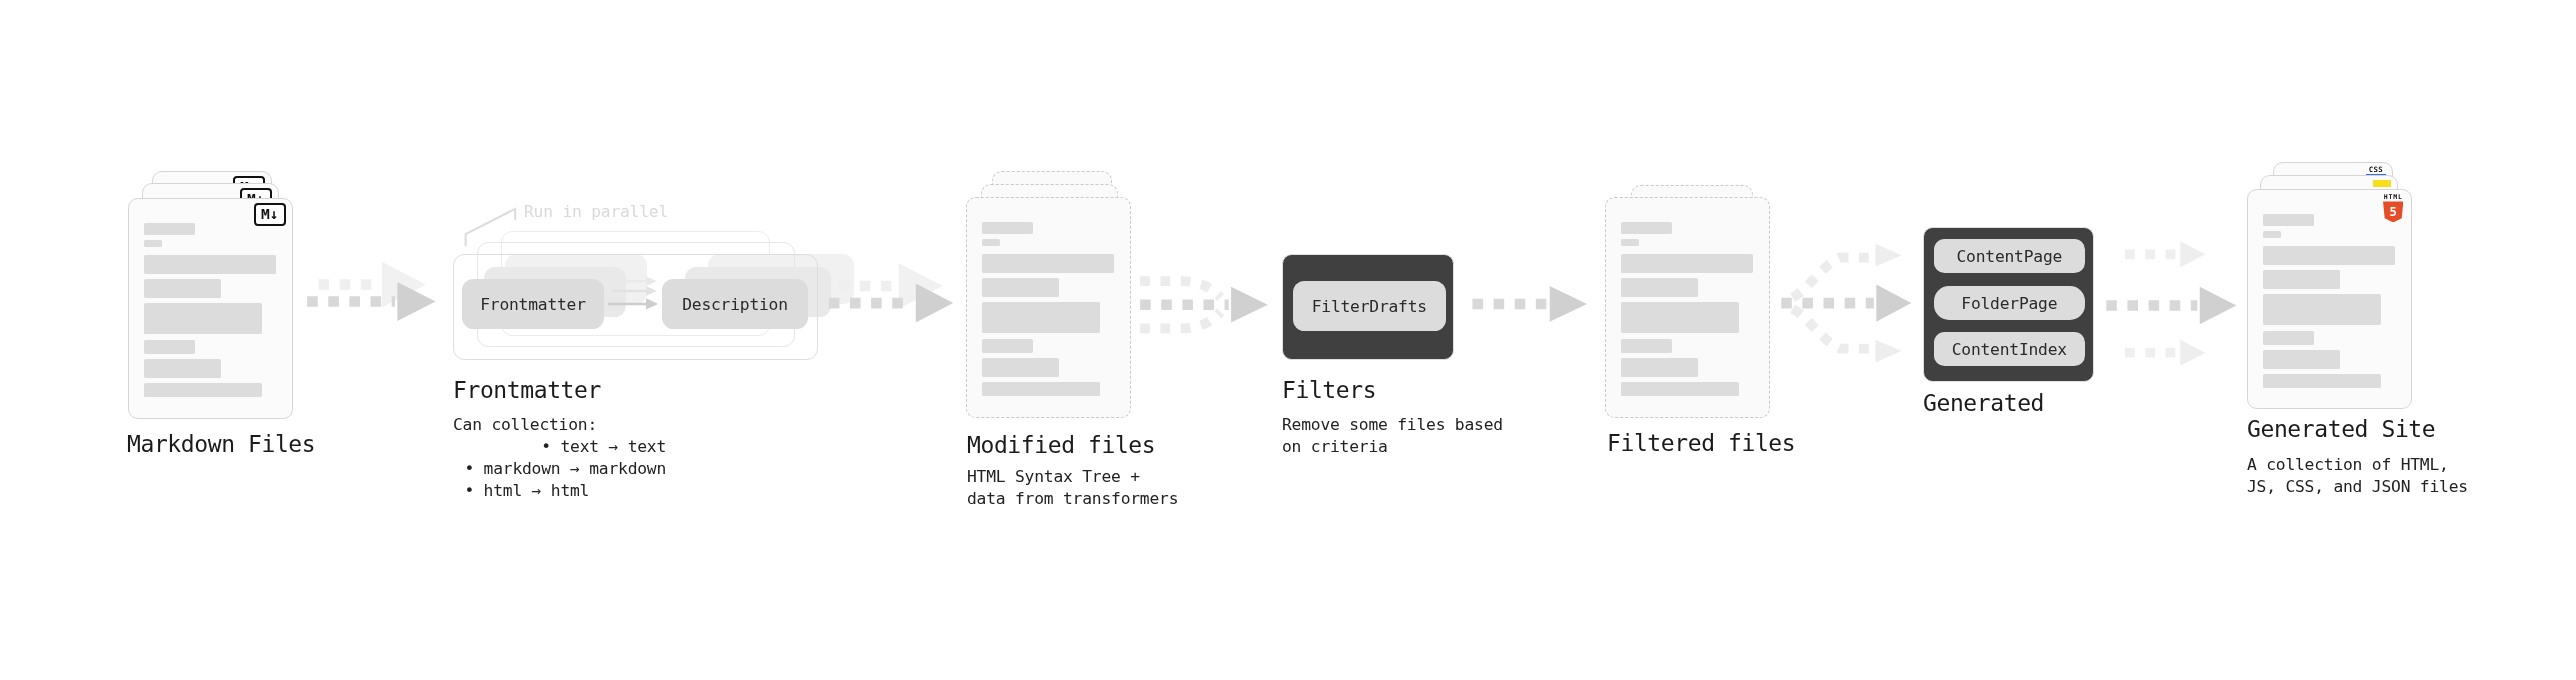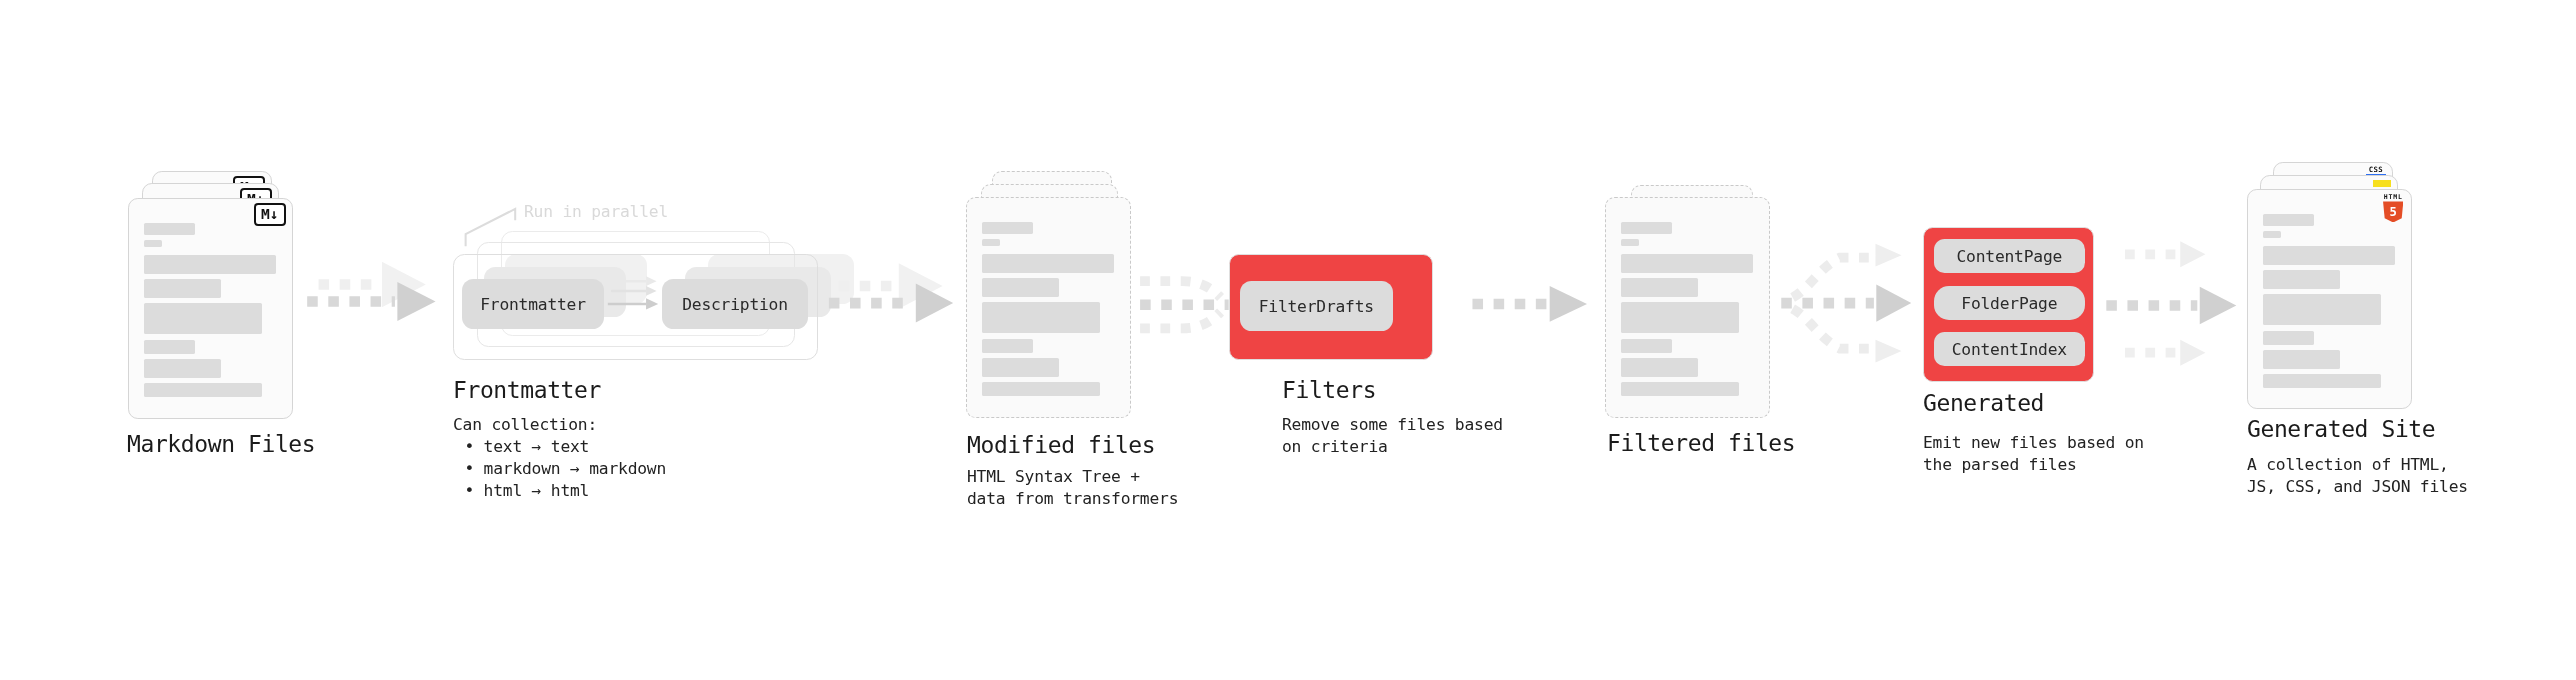--- a/index.html
+++ b/index.html
@@ -36,21 +36,21 @@
   
   .t-container{position:absolute;border:1.6px solid #e3e3e3;border-radius:11.4px;background:transparent;box-sizing:border-box;}
   .pill{position:absolute;border-radius:11.4px;}
   .pill.g3{background:#f1f1f1;}
   .pill.g2{background:#e9e9e9;}
   .pill.front{background:#dcdcdc;display:flex;align-items:center;justify-content:center;
               font-size:16.3px;letter-spacing:-0.2px;color:#2a2a2a;z-index:4;}
   .parallel-note{position:absolute;font-size:16.3px;color:#d9d9d9;letter-spacing:-0.2px;z-index:2;}
 
   
-  .box-container{position:absolute;background:#ef4444;border:1.6px solid #dfdfdf;border-radius:9.8px;box-sizing:border-box;z-index:2;}
+  .box-container{position:absolute;background:#404040;border:1.6px solid #dfdfdf;border-radius:9.8px;box-sizing:border-box;z-index:2;}
   .gray-btn{position:absolute;background:#dcdcdc;border-radius:11.4px;display:flex;align-items:center;justify-content:center;
             font-size:16.3px;letter-spacing:-0.2px;color:#2a2a2a;}
 
   
   .stage-title{position:absolute;font-size:23px;letter-spacing:-0.4px;color:#1b1b1b;line-height:1;white-space:nowrap;z-index:5;}
   .stage-sub{position:absolute;font-size:16.3px;letter-spacing:-0.2px;line-height:22px;color:#222;white-space:nowrap;z-index:5;}
 
   .stack{position:absolute;z-index:2;}
 </style>
 </head>
@@ -153,21 +153,21 @@
   <div class="t-container" style="left:477px;top:242px;width:318px;height:105px;border-color:#e6e6e6;"></div>
   <div class="pill g2" style="left:484px;top:267px;width:142px;height:50px;"></div>
   <div class="pill g2" style="left:685px;top:267px;width:146px;height:50px;"></div>
   <div class="t-container" style="left:453px;top:254px;width:365px;height:106px;border-color:#dedede;"></div>
   <div class="pill front" style="left:662px;top:279px;width:146px;height:50px;">Description</div>
   <div class="pill front" style="left:462px;top:279px;width:142px;height:50px;">Frontmatter</div>
 
   <div class="stage-title" style="left:453px;top:379px;">Frontmatter</div>
   <div class="stage-sub" style="left:453px;top:414px;">
     <div>Can collection:</div>
-    <div style="padding-left:11.4px;">• text → text</div>
+    <div style="padding-left:11.4px;text-align:right;">• text → text</div>
     <div style="padding-left:11.4px;">• markdown → markdown</div>
     <div style="padding-left:11.4px;">• html → html</div>
   </div>
 
   <div class="stack">
     <div class="file-card dashed" style="left:992px;top:171px;width:120px;height:221px;"></div>
     <div class="file-card dashed" style="left:981px;top:184px;width:137px;height:221px;"></div>
     <div class="file-card dashed" style="left:966px;top:197px;width:165px;height:221px;">
       <div class="bars">
         <div class="bar b1"></div>
@@ -180,21 +180,21 @@
           <div class="bar b8"></div>
       </div>
     </div>
   </div>
   <div class="stage-title" style="left:967px;top:434px;">Modified files</div>
   <div class="stage-sub" style="left:967px;top:466px;">
     <div>HTML Syntax Tree +</div>
     <div>data from transformers</div>
   </div>
 
-  <div class="box-container" style="left:1229px;top:254px;width:204px;height:106px;text-align:center;">
+  <div class="box-container" style="left:1282px;top:254px;width:172px;height:106px;text-align:center;">
     <div class="gray-btn" style="left:9.8px;top:26px;width:153px;height:50px;">FilterDrafts</div>
   </div>
   <div class="stage-title" style="left:1282px;top:379px;">Filters</div>
   <div class="stage-sub" style="left:1282px;top:414px;">
     <div>Remove some files based</div>
     <div>on criteria</div>
   </div>
 
   <div class="stack">
     <div class="file-card dashed" style="left:1631px;top:185px;width:122px;height:221px;"></div>
@@ -212,24 +212,20 @@
     </div>
   </div>
   <div class="stage-title" style="left:1607px;top:432px;">Filtered files</div>
 
   <div class="box-container" style="left:1923px;top:227px;width:171px;height:155px;">
     <div class="gray-btn" style="left:9.8px;top:11.4px;width:151px;height:34px;border-radius:10.6px;">ContentPage</div>
     <div class="gray-btn" style="left:9.8px;top:58px;width:151px;height:34px;border-radius:15px;">FolderPage</div>
     <div class="gray-btn" style="left:9.8px;top:104px;width:151px;height:34px;border-radius:10.6px;">ContentIndex</div>
   </div>
   <div class="stage-title" style="left:1923px;top:392px;">Generated</div>
-  <div class="stage-sub" style="left:1923px;top:432px;">
-    <div>Emit new files based on</div>
-    <div>the parsed files</div>
-  </div>
 
   <div class="stack">
     <div class="file-card" style="left:2273px;top:162px;width:120px;height:220px;">
       <div class="css-badge" style="border-bottom-color: rgb(45, 111, 242);">CSS</div>
     </div>
     <div class="file-card" style="left:2260px;top:175px;width:138px;height:220px;">
       <div class="js-badge" style="background: rgb(247, 223, 30);"></div>
     </div>
     <div class="file-card" style="left:2247px;top:189px;width:165px;height:220px;text-decoration:underline;">
       <div class="html5-badge">

